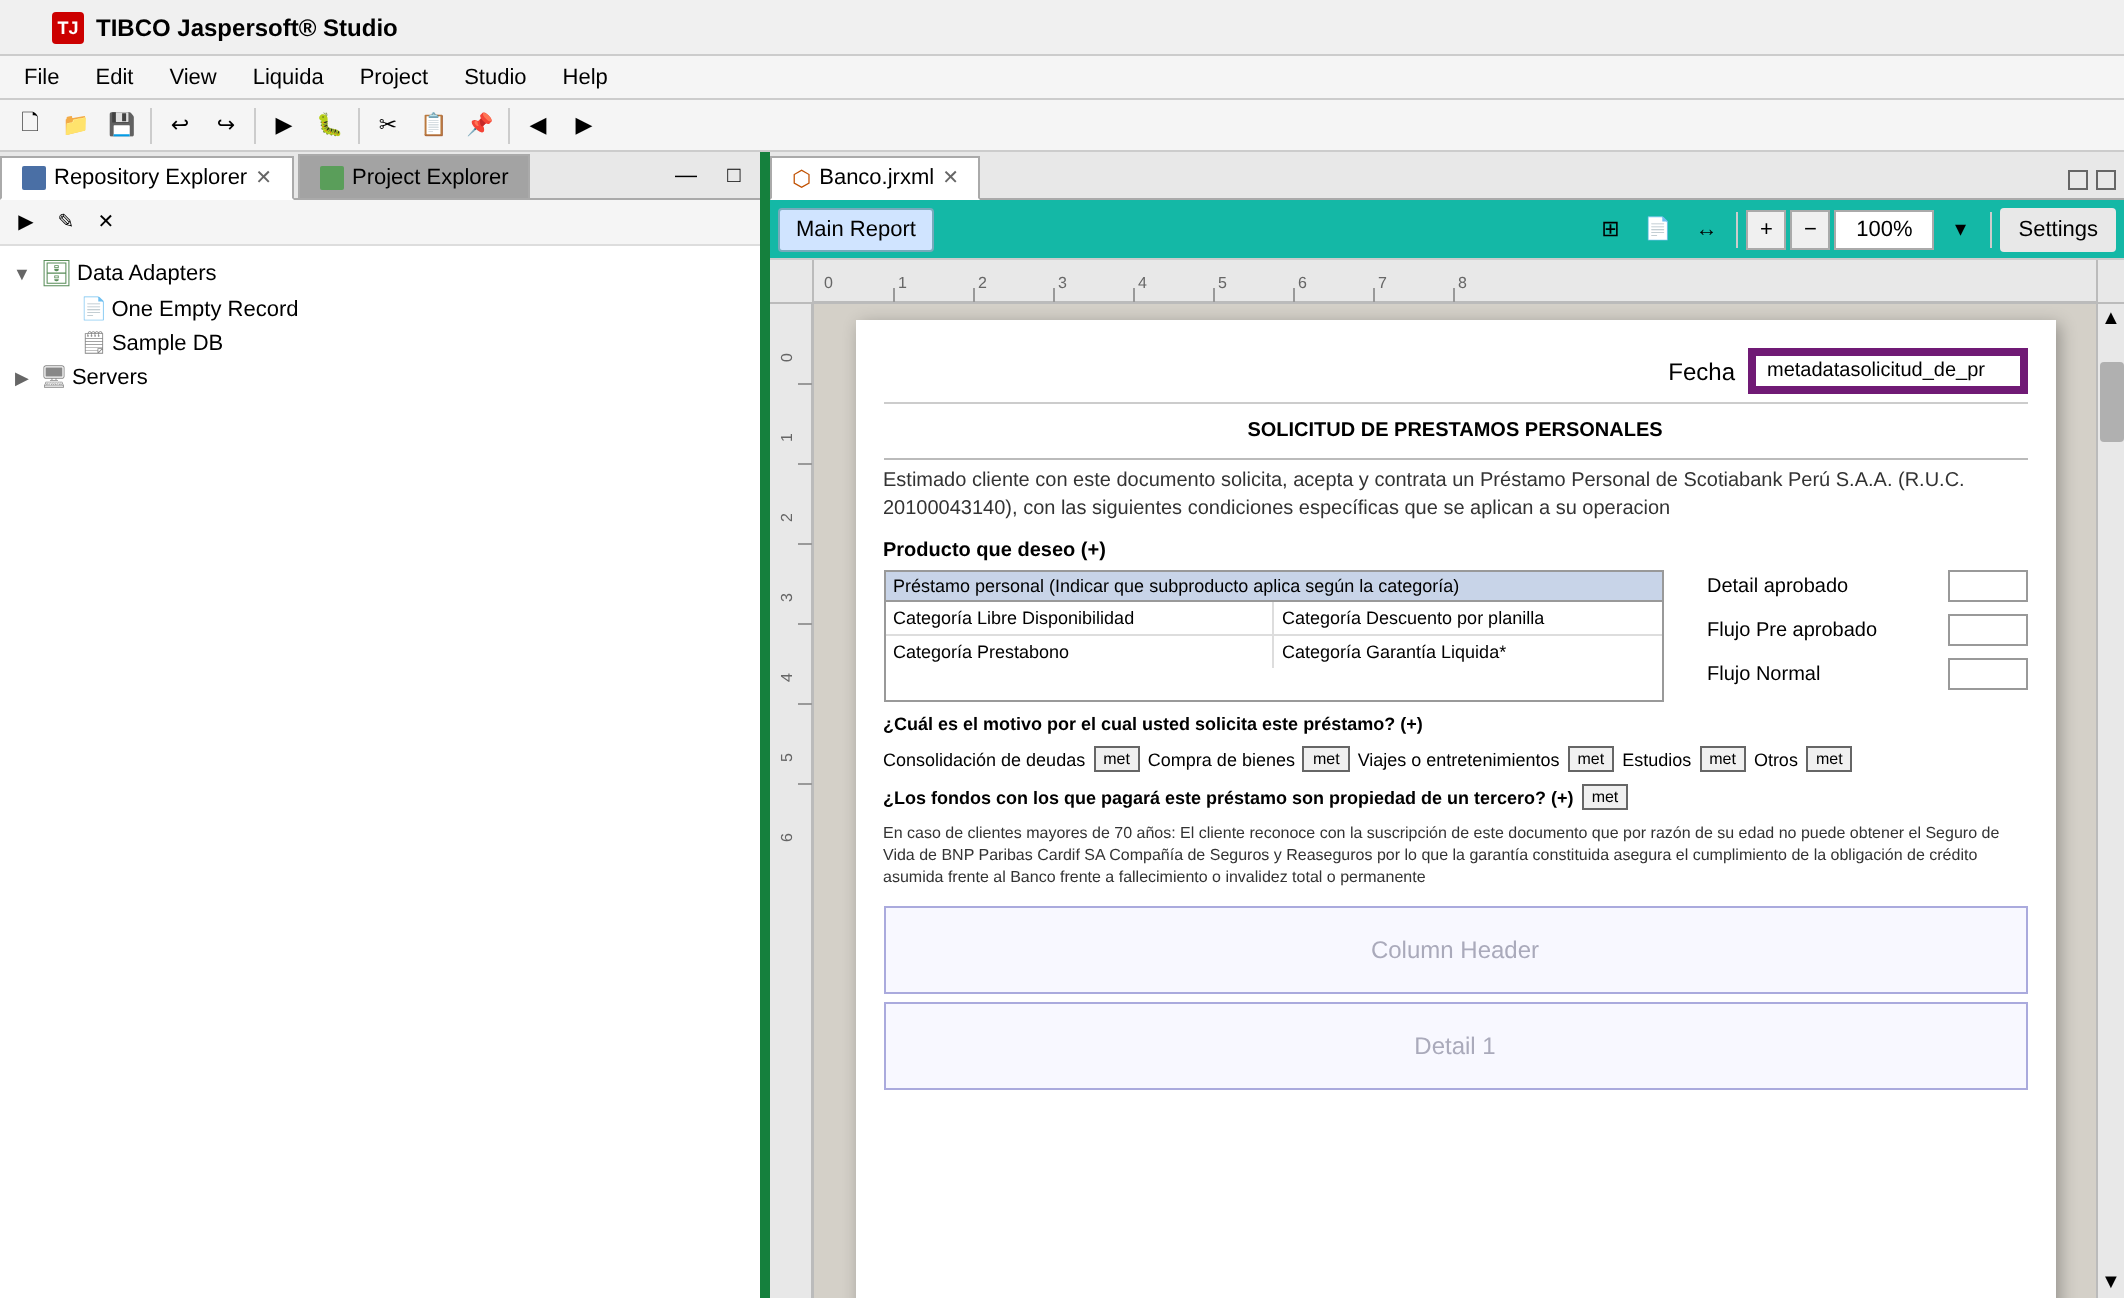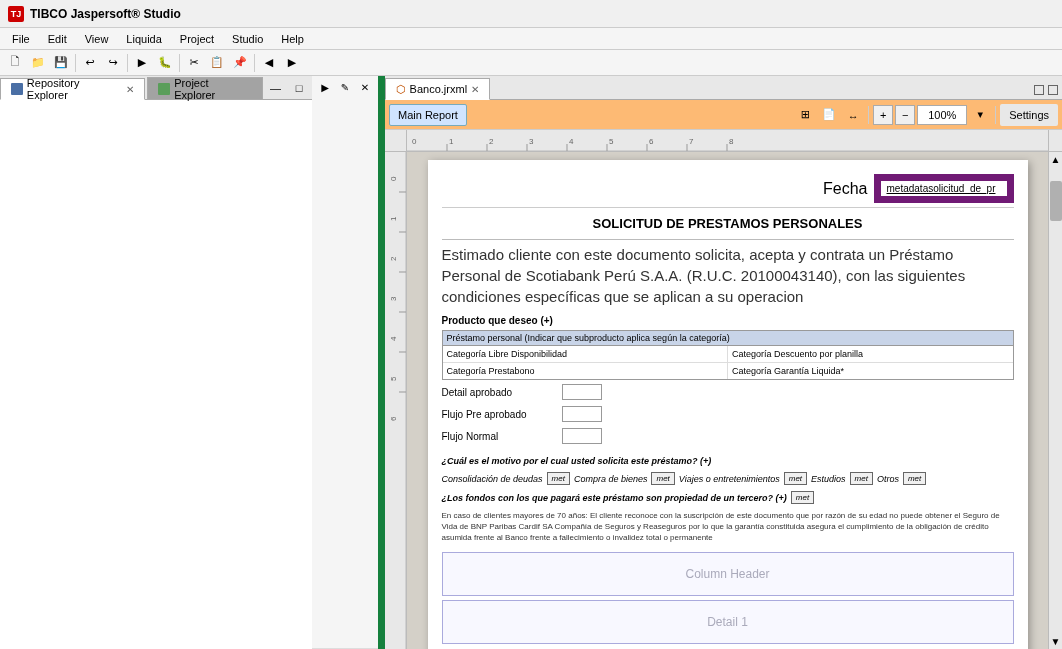--- a/index.html
+++ b/index.html
@@ -4,21 +4,21 @@
   <style>
     * { box-sizing: border-box; margin: 0; padding: 0; }
     body { font-family: 'Segoe UI', Arial, sans-serif; font-size: 11px; background: #d4d0c8; overflow: hidden; width: 1062px; height: 649px; }
     
     
     .title-bar {
       background: #f0f0f0;
       height: 28px;
       display: flex;
       align-items: center;
-      padding: 0 8px;
+      padding: 0 26px;
       border-bottom: 1px solid #ccc;
       font-size: 12px;
       font-weight: bold;
     }
     .title-bar-icon {
       width: 16px; height: 16px; margin-right: 6px;
       background: #c00; border-radius: 2px;
       display: inline-flex; align-items: center; justify-content: center;
       color: white; font-size: 9px; font-weight: bold;
     }
@@ -65,23 +65,23 @@
     .main-layout {
       display: flex;
       height: calc(649px - 76px);
     }
 
     
     .left-panel {
       width: 385px;
       min-width: 385px;
       background: #fff;
-      border-right: 7px solid #15803d;
-      display: flex;
-      flex-direction: row;
+      border-right: 5px solid #15803d;
+      display: flex;
+      flex-direction: column;
     }
 
     
     .panel-tabs {
       display: flex;
       background: #e8e8e8;
       border-bottom: 1px solid #aaa;
       height: 24px;
       align-items: flex-end;
     }
@@ -186,21 +186,21 @@
     }
     .editor-tab-close { font-size: 10px; color: #666; cursor: pointer; }
     .editor-tab-icon { color: #c05000; font-size: 11px; }
     .editor-tab-min { width: 10px; height: 10px; border: 1px solid #666; display: inline-block; cursor: pointer; }
     .editor-tab-max { width: 10px; height: 10px; border: 1px solid #666; display: inline-block; cursor: pointer; }
 
     
     .editor-toolbar {
       display: flex;
       align-items: center;
-      background: #fdba74;
+      background: #14b8a6;
       border-bottom: 1px solid #ccc;
       height: 30px;
       padding: 0 4px;
       gap: 2px;
     }
     .editor-toolbar-btn {
       padding: 2px 8px;
       font-size: 11px;
       border: 1px solid transparent;
       background: #e8e8e8;
@@ -281,52 +281,50 @@
       padding: 10px 14px;
     }
     .report-header {
       display: flex;
       justify-content: flex-end;
       align-items: center;
       margin-bottom: 6px;
       padding: 4px 0;
       border-bottom: 1px solid #ccc;
     }
-    .fecha-label { font-size: 16px; margin-right: 6px; }
+    .fecha-label { font-size: 12px; margin-right: 6px; }
     .fecha-field {
-      border: 7px solid #701a75;
+      border: 4px solid #701a75;
       padding: 2px 6px;
       font-size: 10px;
       width: 140px;
-      text-decoration: underline;
     }
     .report-title {
       text-align: center;
-      font-size: 13px;
+      font-size: 10px;
       font-weight: bold;
       margin: 8px 0;
       color: #000;
     }
     .report-body-text {
-      font-size: 15px;
+      font-size: 10px;
       color: #333;
       margin: 6px 0;
       line-height: 1.4;
       border-top: 1px solid #bbb;
       padding-top: 4px;
     }
     .section-title {
       font-size: 10px;
       font-weight: bold;
       margin: 8px 0 4px;
     }
     .product-grid {
       display: flex;
-      gap: 4px;
-      flex-direction: column;
+      gap: 22px;
     }
     .product-left {
       border: 1px solid #999;
       flex: 1;
     }
     .product-right {
       width: 160px;
     }
     .product-header {
       background: #c8d4e8;
@@ -357,21 +355,20 @@
       width: 40px; height: 16px;
       border: 1px solid #999;
       margin-left: 6px;
     }
     .question-row {
       display: flex;
       align-items: center;
       gap: 4px;
       margin: 6px 0;
       flex-wrap: wrap;
-      font-style: italic;
     }
     .question-text { font-size: 9px; font-weight: bold; flex-shrink: 0; }
     .check-label { font-size: 9px; }
     .check-box {
       border: 1px solid #666;
       padding: 1px 4px;
       font-size: 8px;
       background: #f0f0f0;
     }
     .disclaimer {

